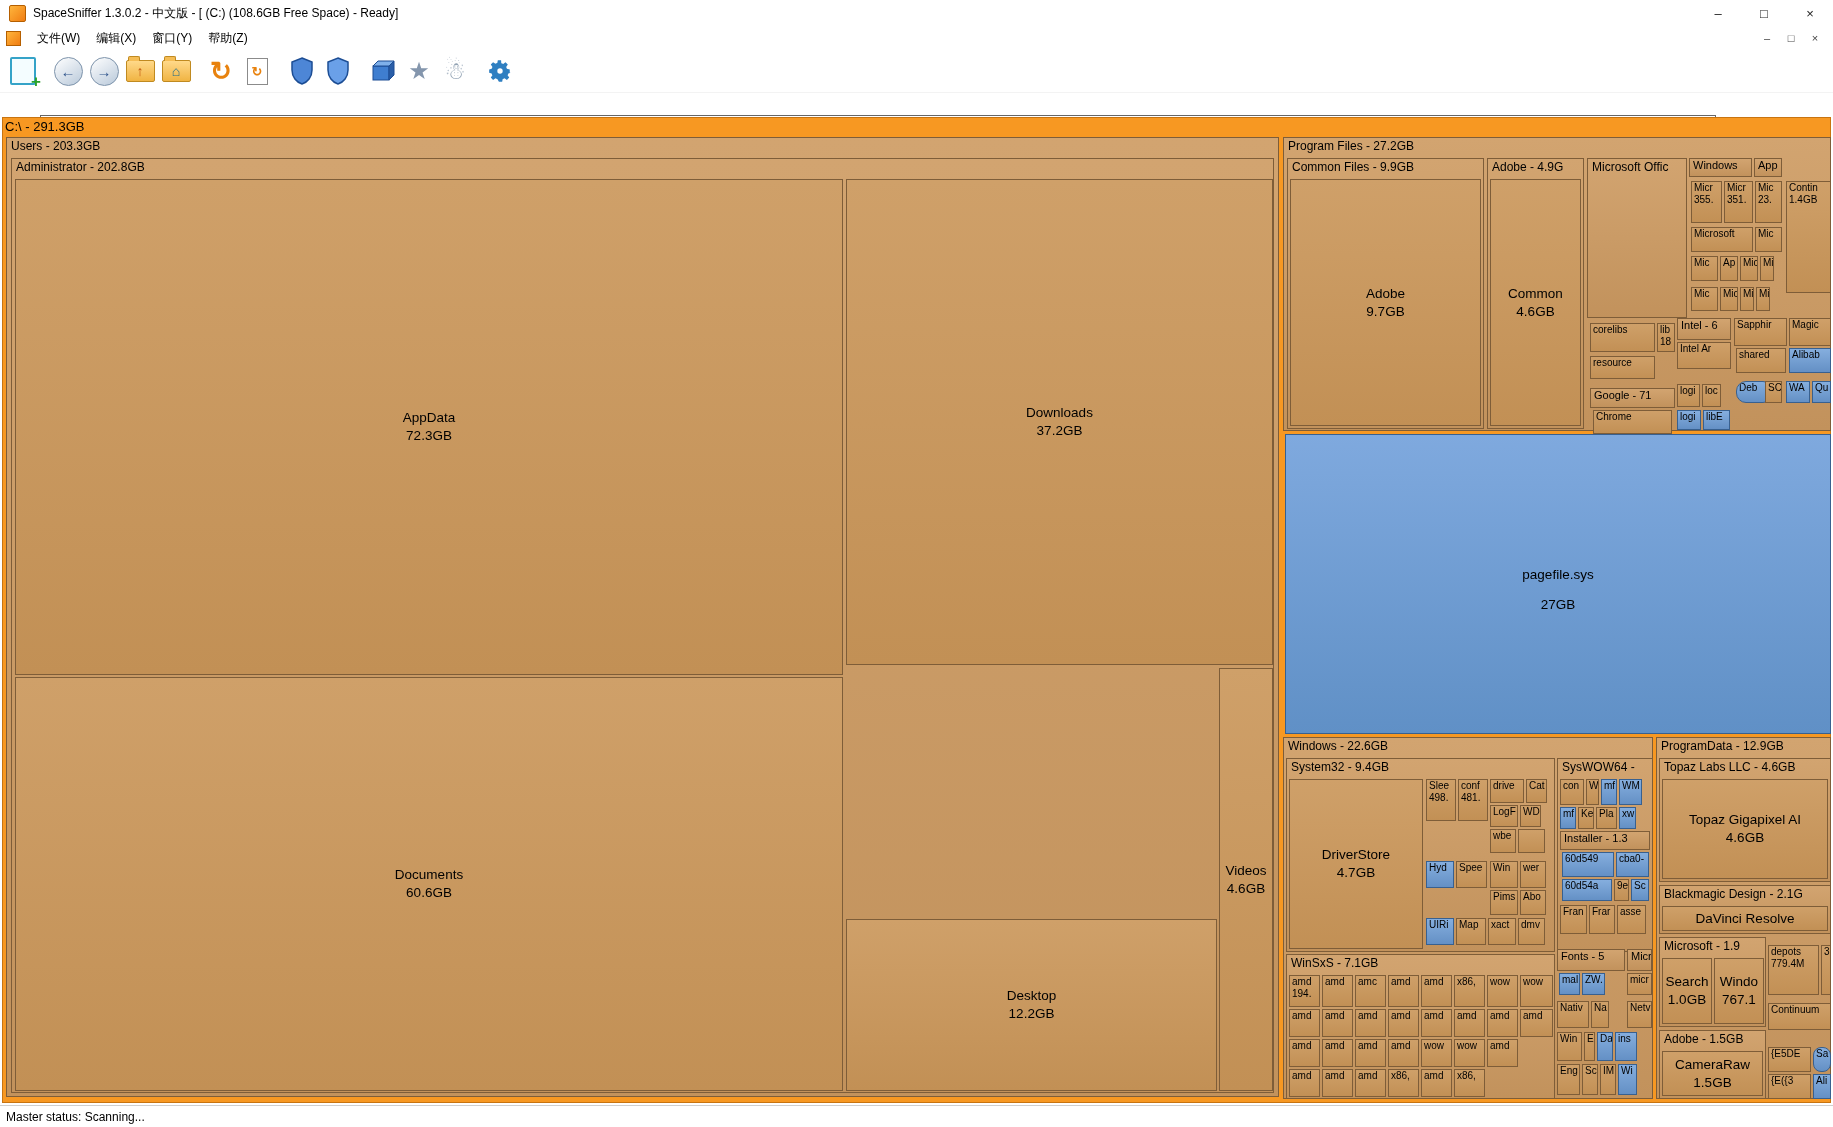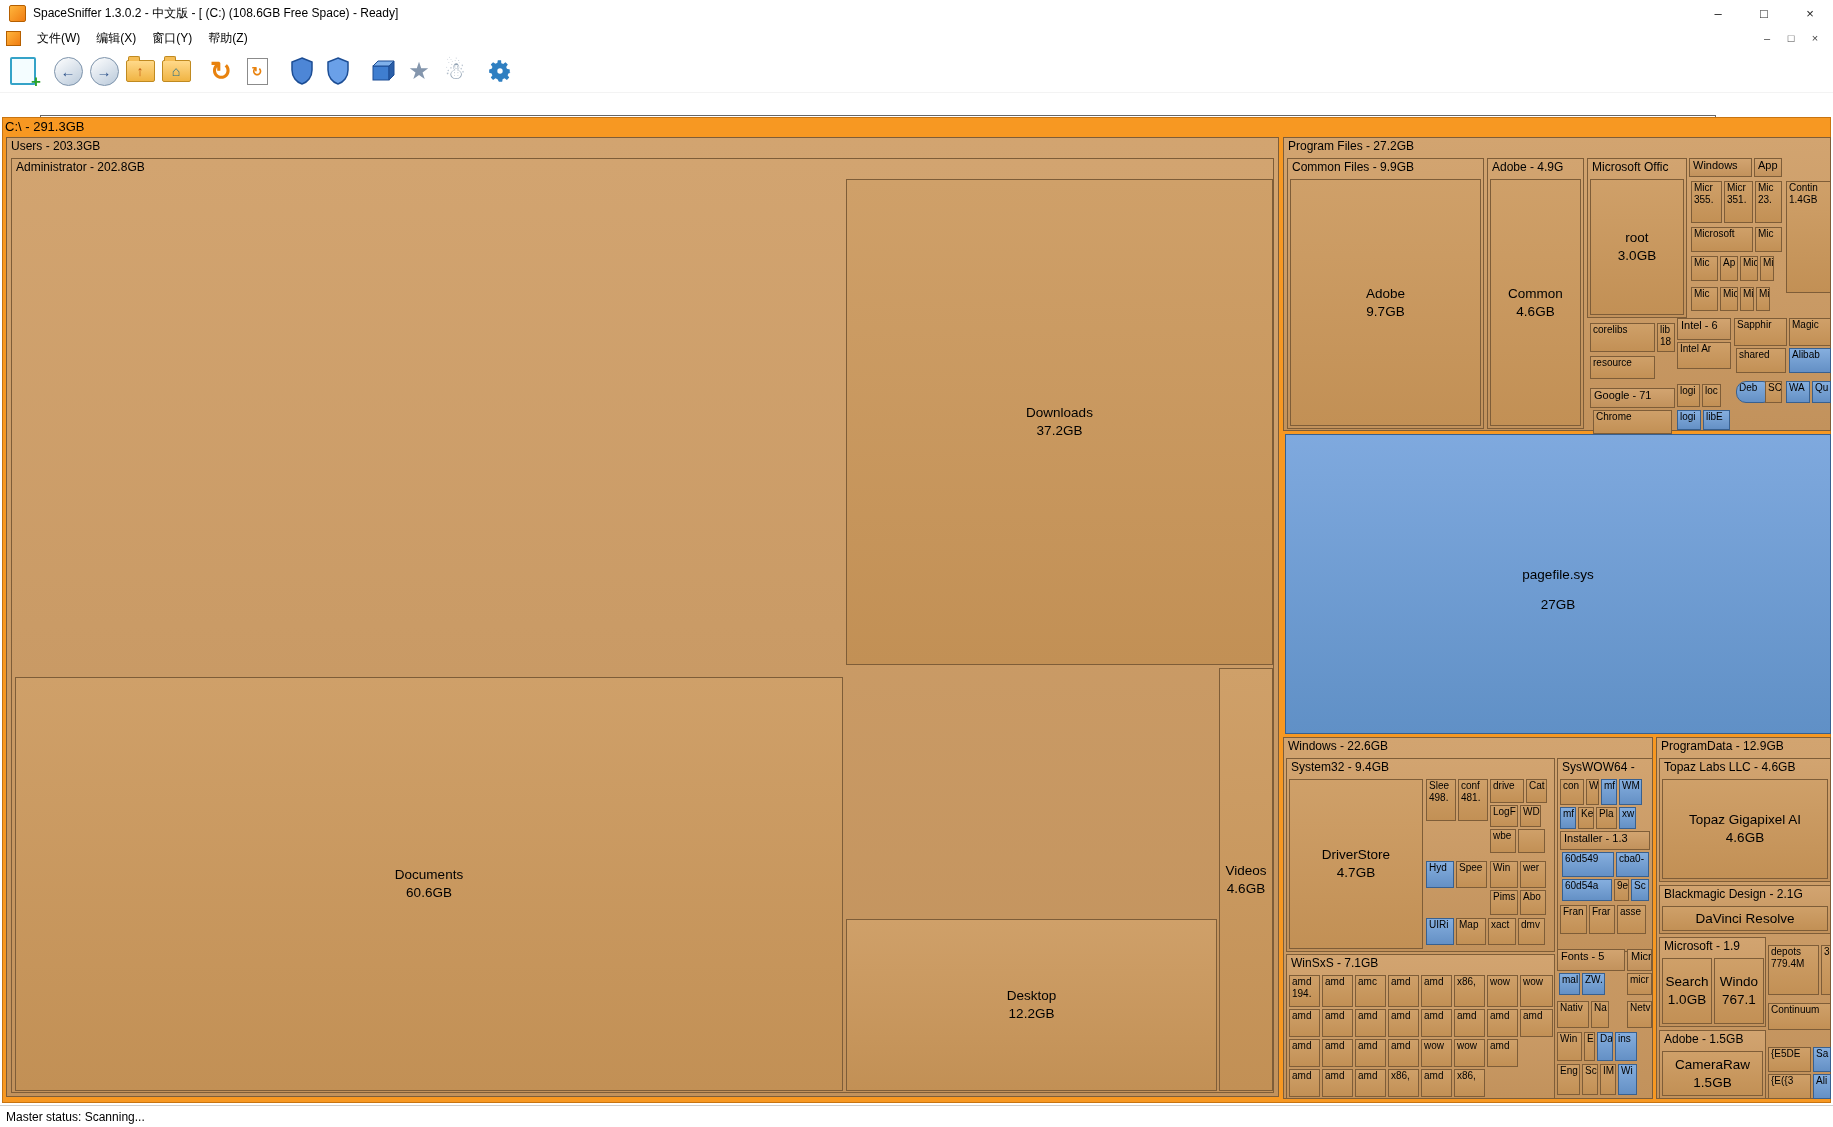--- a/index.html
+++ b/index.html
@@ -169,20 +169,24 @@
 <div id="treemap">
     <div class="node root" style="left: 2px; top: 0px; width: 1829px; height: 986px;">
       <div class="lbl">C:\ - 291.3GB</div>
     </div>
     <div class="node folder" style="left: 6px; top: 20px; width: 1273px; height: 960px;">
       <div class="lbl">Users - 203.3GB</div>
     </div>
     <div class="node folder" style="left: 11px; top: 41px; width: 1263px; height: 935px;">
       <div class="lbl">Administrator - 202.8GB</div>
     </div>
+    <div class="node leaf" style="left: 15px; top: 62px; width: 828px; height: 496px;">
+      <div class="lbl">AppData</div>
+      <div class="sub">72.3GB</div>
+    </div>
     <div class="node leaf" style="left: 846px; top: 62px; width: 427px; height: 486px;">
       <div class="lbl">Downloads</div>
       <div class="sub">37.2GB</div>
     </div>
     <div class="node leaf" style="left: 15px; top: 560px; width: 828px; height: 414px;">
       <div class="lbl">Documents</div>
       <div class="sub">60.6GB</div>
     </div>
     <div class="node leaf" style="left: 846px; top: 802px; width: 371px; height: 172px;">
       <div class="lbl">Desktop</div>
@@ -205,24 +209,20 @@
     <div class="node folder" style="left: 1487px; top: 41px; width: 97px; height: 271px;">
       <div class="lbl">Adobe - 4.9G</div>
     </div>
     <div class="node leaf" style="left: 1490px; top: 62px; width: 91px; height: 247px;">
       <div class="lbl">Common</div>
       <div class="sub">4.6GB</div>
     </div>
     <div class="node folder" style="left: 1587px; top: 41px; width: 100px; height: 160px;">
       <div class="lbl">Microsoft Offic</div>
     </div>
-    <div class="node leaf" style="left: 1590px; top: 62px; width: 94px; height: 136px;">
-      <div class="lbl">root</div>
-      <div class="sub">3.0GB</div>
-    </div>
     <div class="node hcell" style="left: 1689px; top: 41px; width: 63px; height: 19px;">
       <div class="lbl">Windows</div>
     </div>
     <div class="node hcell" style="left: 1754px; top: 41px; width: 28px; height: 19px;">
       <div class="lbl">App</div>
     </div>
     <div class="node cell" style="left: 1691px; top: 64px; width: 31px; height: 42px;">
       <div class="lbl">Micr</div>
       <div class="sub">355.</div>
     </div>
@@ -629,21 +629,21 @@
     <div class="node folder" style="left: 1659px; top: 913px; width: 107px; height: 69px;">
       <div class="lbl">Adobe - 1.5GB</div>
     </div>
     <div class="node leaf" style="left: 1662px; top: 934px; width: 101px; height: 45px;">
       <div class="lbl">CameraRaw</div>
       <div class="sub">1.5GB</div>
     </div>
     <div class="node cell" style="left: 1768px; top: 930px; width: 43px; height: 25px;">
       <div class="lbl">{E5DE</div>
     </div>
-    <div class="node cellb" style="left: 1813px; top: 930px; width: 18px; height: 25px;">
+    <div class="node cellb" style="left: 1813px; top: 930px; width: 18px; height: 25px; border-radius: 8px;">
       <div class="lbl">Sa</div>
     </div>
     <div class="node cell" style="left: 1768px; top: 957px; width: 43px; height: 25px;">
       <div class="lbl">{E({3</div>
     </div>
     <div class="node cellb" style="left: 1813px; top: 957px; width: 18px; height: 25px;">
       <div class="lbl">Ali</div>
     </div>
   </div>
 

